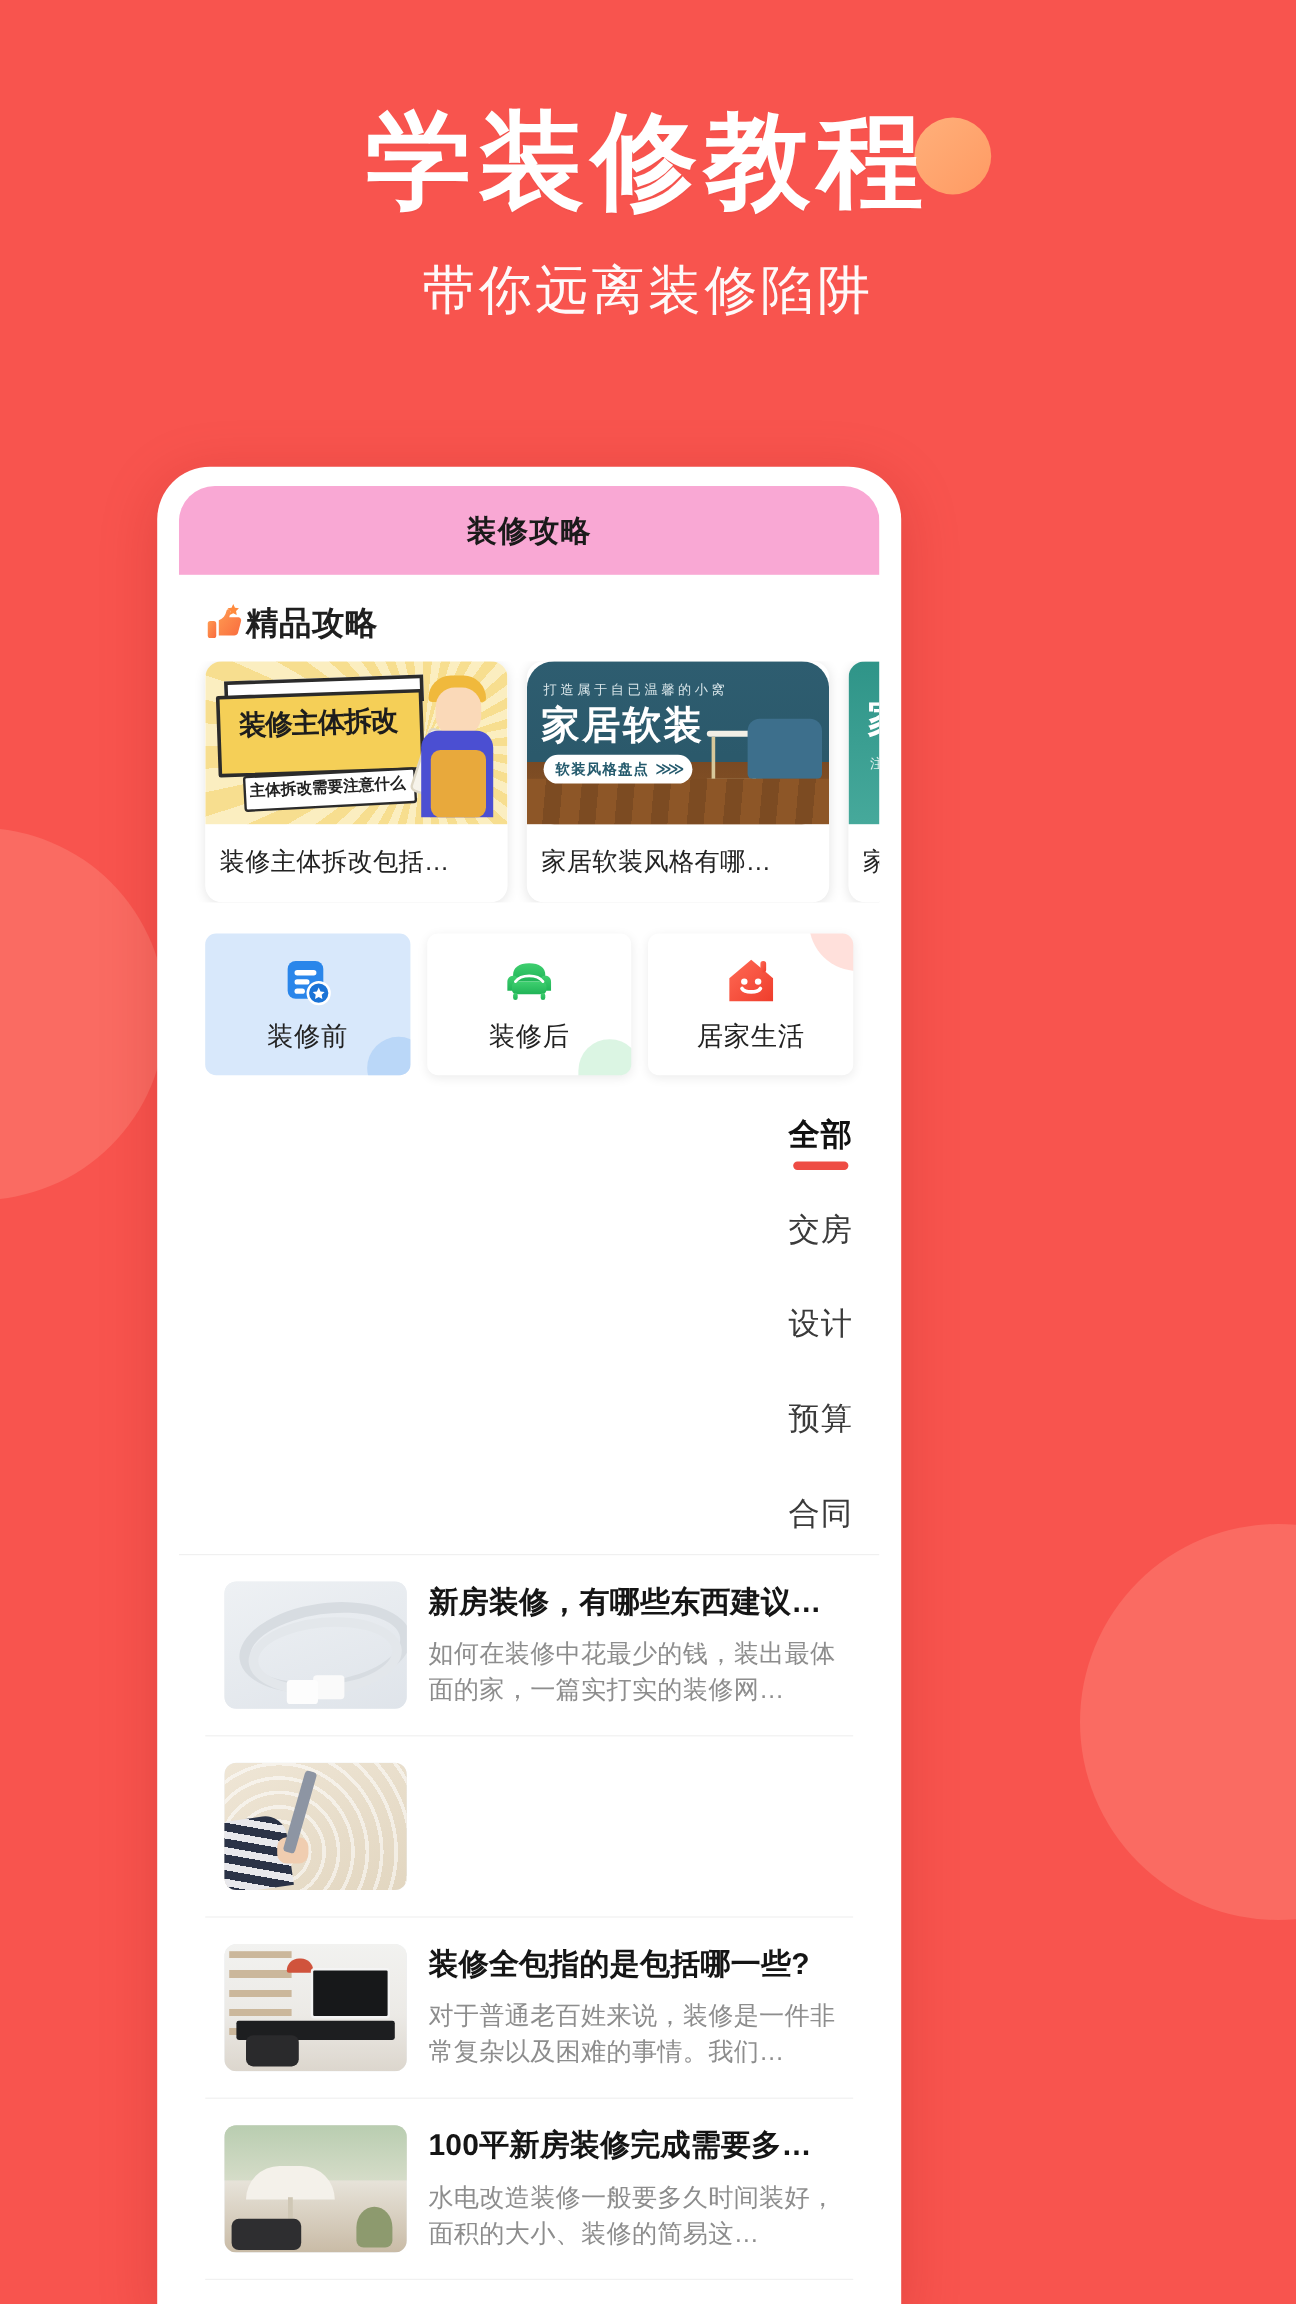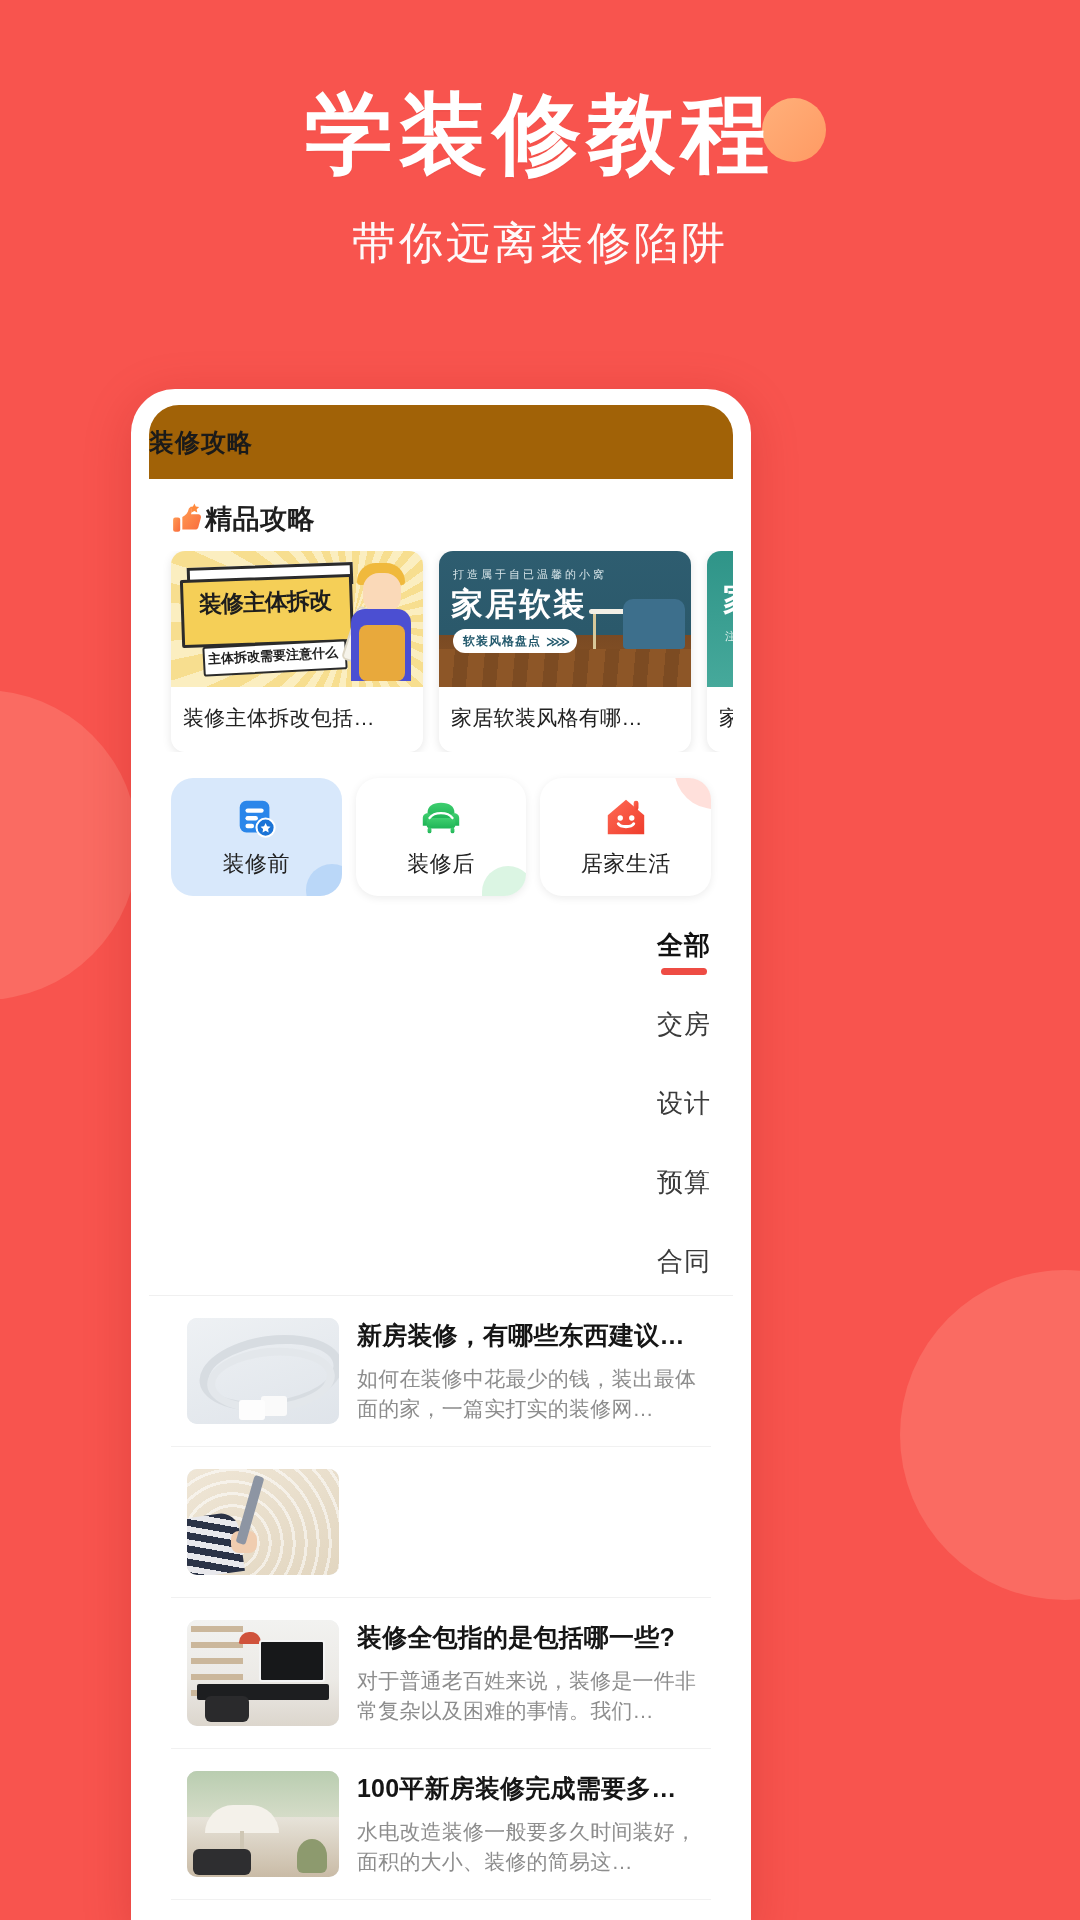--- a/index.html
+++ b/index.html
@@ -46,22 +46,22 @@
     box-shadow:0 10px 48px rgba(150,20,16,.22);
     overflow:hidden;
   }
   .phone-inner{
     position:absolute;left:18px;right:18px;top:16px;bottom:0;
     background:#ffffff;border-radius:30px 30px 0 0;overflow:hidden;
   }
   .screen{position:absolute;inset:0;overflow:hidden;background:#ffffff;}
   
   .appbar{
-    height:74px;display:flex;align-items:center;
-    background:#a16207;
+    height:74px;display:flex;align-items:center;justify-content:center;
+    background:#f9a8d4;
   }
   .appbar-title{font-size:25px;font-weight:bold;color:#1a1a1a;letter-spacing:1px;}
   
   .section-head{
     display:flex;align-items:center;gap:0;
     padding:22px 22px 14px 22px;
   }
   .thumbs-icon{width:34px;height:34px;display:block;flex:0 0 auto;}
   .section-title{font-size:27px;font-weight:bold;color:#1f1f1f;letter-spacing:.5px;}
   
@@ -126,20 +126,21 @@
   }
   .art1 .worker-roll{
     position:absolute;right:54px;top:56px;width:16px;height:52px;
     background:#f6f3ea;border:2px solid #ddd6c4;border-radius:5px;
     transform:rotate(18deg);
   }
   
   .art2{
     position:absolute;inset:0;
     background:linear-gradient(180deg,#2e5d70 0%,#2b596b 58%,#2b596b 62%,#7a4a23 62%,#8a5526 100%);
+    border-radius:23px;
   }
   .art2 .floor{
     position:absolute;left:0;right:0;bottom:0;height:38px;
     background:repeating-linear-gradient(95deg,#8d5627 0 16px,#7c4b22 16px 30px);
   }
   .art2 .kicker{
     position:absolute;left:14px;top:16px;font-size:11px;color:#d9e6ea;
     letter-spacing:3px;
   }
   .art2 .big{
@@ -172,21 +173,21 @@
   
   .art3{position:absolute;inset:0;background:linear-gradient(180deg,#2f9488 0%,#46a99b 100%);}
   .art3 .big{
     position:absolute;left:16px;top:26px;font-size:34px;color:#fff;font-weight:bold;
     font-family:"DejaVu Sans","Liberation Sans",sans-serif;letter-spacing:2px;
   }
   .art3 .tiny{position:absolute;left:18px;top:78px;font-size:11px;color:#dff0ec;letter-spacing:2px;}
   
   .cats{display:flex;gap:14px;padding:26px 22px 6px 22px;}
   .cat{
-    flex:1 1 0;height:118px;background:#ffffff;border-radius:22px;
+    flex:1 1 0;height:118px;background:#ffffff;border-radius:9px;
     box-shadow:0 2px 9px rgba(0,0,0,.08);
     display:flex;flex-direction:column;align-items:center;justify-content:center;gap:8px;
     position:relative;overflow:hidden;
   }
   .cat.active{background:#d8e8fb;box-shadow:none;}
   .cat-icon{width:46px;height:46px;display:block;}
   .cat-label{font-size:22px;color:#222;letter-spacing:.5px;}
   .cat .deco{position:absolute;border-radius:50%;opacity:.5;}
   .cat .deco-b{right:-16px;bottom:-20px;width:52px;height:52px;background:#9cc6f5;}
   .cat .deco-o{right:-14px;top:-14px;width:46px;height:46px;border:9px solid #ffd9b8;background:transparent;}

